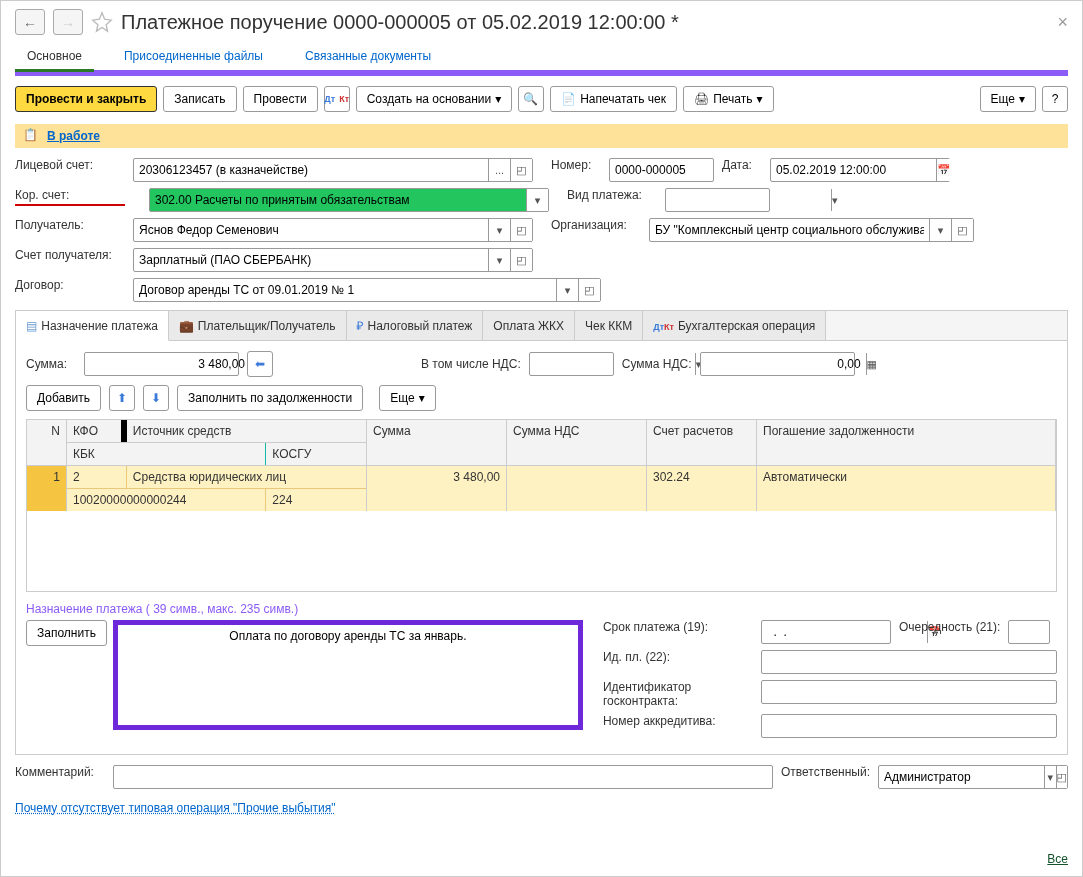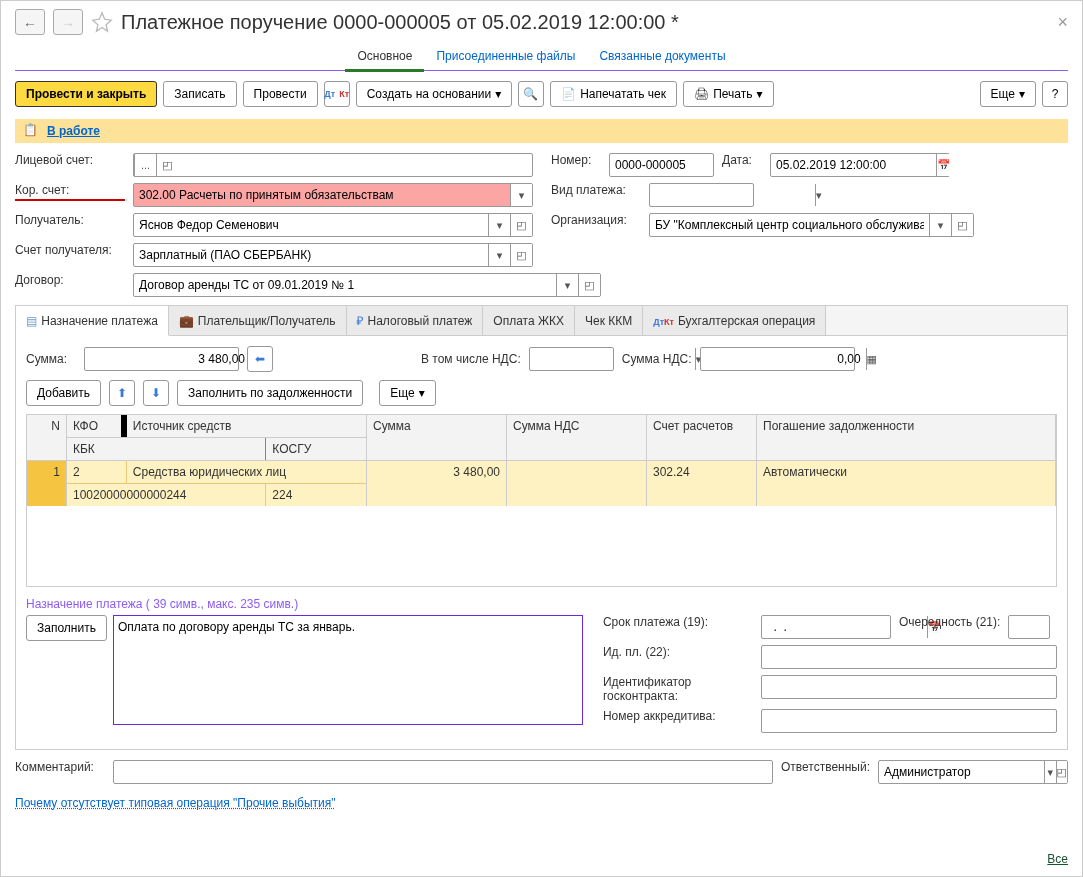--- a/index.html
+++ b/index.html
@@ -3,53 +3,53 @@
 <meta charset="utf-8">
 <style>
 * { box-sizing: border-box; margin: 0; padding: 0; }
 body { font-family: Arial, sans-serif; font-size: 12px; background: #fff; color: #333; }
 .window { width: 1083px; height: 877px; border: 1px solid #ccc; padding: 8px 14px; position: relative; }
 .title-bar { display: flex; align-items: center; gap: 8px; margin-bottom: 8px; }
 .nav-btn { width: 30px; height: 26px; border: 1px solid #aaa; background: #f5f5f5; border-radius: 3px; cursor: pointer; display: flex; align-items: center; justify-content: center; font-size: 14px; color: #666; }
 .star-icon { width: 22px; height: 22px; color: #bbb; fill: none; stroke: #bbb; stroke-width: 1.5; }
 .title { font-size: 20px; font-weight: normal; flex: 1; }
 .close-btn { font-size: 18px; color: #999; cursor: pointer; background: none; border: none; }
-.tabs-nav { display: flex; gap: 0; border-bottom: 1px solid #8b5cf6; margin-bottom: 10px; justify-content: center; }
+.tabs-nav { display: flex; gap: 18px; border-bottom: 6px solid #8b5cf6; margin-bottom: 10px; }
 .tabs-nav a { padding: 6px 12px; text-decoration: none; color: #0066cc; cursor: pointer; }
 .tabs-nav a.active { color: #333; border-bottom: 3px solid #2a7a2a; margin-bottom: -2px; }
 .toolbar { display: flex; gap: 6px; align-items: center; margin-bottom: 12px; }
 .btn { padding: 5px 10px; border: 1px solid #999; background: #fff; border-radius: 3px; cursor: pointer; font-size: 12px; display: flex; align-items: center; gap: 4px; }
 .btn-primary { background: #ffd940; border-color: #333; font-weight: bold; }
 .btn-icon { width: 26px; height: 26px; justify-content: center; padding: 0; }
 .toolbar .spacer { flex: 1; }
 .status-bar { background: #ffe29a; padding: 4px 8px; margin-bottom: 10px; display: flex; align-items: center; gap: 8px; }
 .status-bar a { color: #0066cc; text-decoration: underline; font-weight: bold; }
 .icon-sm { width: 16px; height: 16px; display: inline-block; }
 .form-row { display: flex; align-items: flex-start; gap: 8px; margin-bottom: 6px; }
 .form-row label { width: 110px; }
 .input-grp { display: flex; border: 1px solid #999; border-radius: 2px; height: 24px; align-items: stretch; }
 .input-grp input { border: none; padding: 0 5px; font-size: 12px; flex: 1; outline: none; background: transparent; }
 .input-grp .ig-btn { border-left: 1px solid #999; width: 22px; display: flex; align-items: center; justify-content: center; cursor: pointer; font-size: 11px; color: #555; background: #fff; }
-.input-grp.warn { background: #fca5a5; }
+.input-grp.warn { background: #22c55e; margin-left: 16px; }
 .red-underline { border-bottom: 2px solid #c00; padding-bottom: 2px; }
 .tabs2 { display: flex; background: #f5f5f5; border: 1px solid #ccc; border-bottom: none; margin-top: 8px; }
 .tabs2 .tab { padding: 6px 10px; border-right: 1px solid #ccc; display: flex; align-items: center; gap: 4px; cursor: pointer; background: #eaeaea; }
 .tabs2 .tab.active { background: #fff; border-bottom: 1px solid #fff; margin-bottom: -1px; }
 .tab-panel { border: 1px solid #ccc; padding: 10px; }
 .subrow { display: flex; align-items: center; gap: 8px; margin-bottom: 8px; }
 .num-input { text-align: right; }
 .tbl { border: 1px solid #ccc; width: 100%; margin-top: 6px; }
 .tbl-head { display: flex; background: #f3f3f3; }
 .tbl-head > div { border-right: 1px solid #ccc; border-bottom: 1px solid #ccc; padding: 4px 6px; }
 .tbl-row { display: flex; background: #ffe29a; }
 .tbl-row > div { border-right: 1px solid #ccc; padding: 4px 6px; }
 .tbl-row.sel { background: #fff2c2; }
 .tbl-body-empty { height: 80px; background: #fff; }
 .green-label { color: #8b5cf6; margin: 10px 0 4px; }
-.textarea { border: 1px solid #6d28d9; width: 470px; height: 110px; padding: 4px; font-family: inherit; font-size: 12px; resize: none; }
+.textarea { border: 5px solid #6d28d9; width: 470px; height: 110px; padding: 4px; font-family: inherit; font-size: 12px; resize: none; text-align: center; }
 .bottom-section { display: flex; gap: 20px; align-items: flex-start; }
 .right-fields { flex: 1; }
 .right-fields .form-row label { width: 150px; }
 .dotted-link { color: #0066cc; text-decoration: underline dotted; cursor: pointer; }
 .footer-link { color: #14532d; text-decoration: underline; cursor: pointer; position: absolute; bottom: 10px; right: 14px; }
 .col-n { width: 40px; text-align: right; }
 .col-kfo { width: 60px; }
 .col-src { width: 240px; }
 .col-sum { width: 140px; text-align: right; }
 .col-nds { width: 140px; }
@@ -116,20 +116,21 @@
   </div>
 
   <div class="status-bar">
     <span class="icon-sm icon-doc">📋</span>
     <a>В работе</a>
   </div>
 
   <div class="form-row">
     <label>Лицевой счет:</label>
     <div class="input-grp" style="width:400px">
+      <input value="20306123457 (в казначействе)" style="">
       <div class="ig-btn">...</div>
       <div class="ig-btn">◰</div>
     </div>
     <label style="width:50px;margin-left:10px">Номер:</label>
     <div class="input-grp" style="width:105px">
         <input value="0000-000005" style="">
       </div>
     <label style="width:40px">Дата:</label>
     <div class="input-grp" style="width:180px">
       <input value="05.02.2019 12:00:00" style="">

